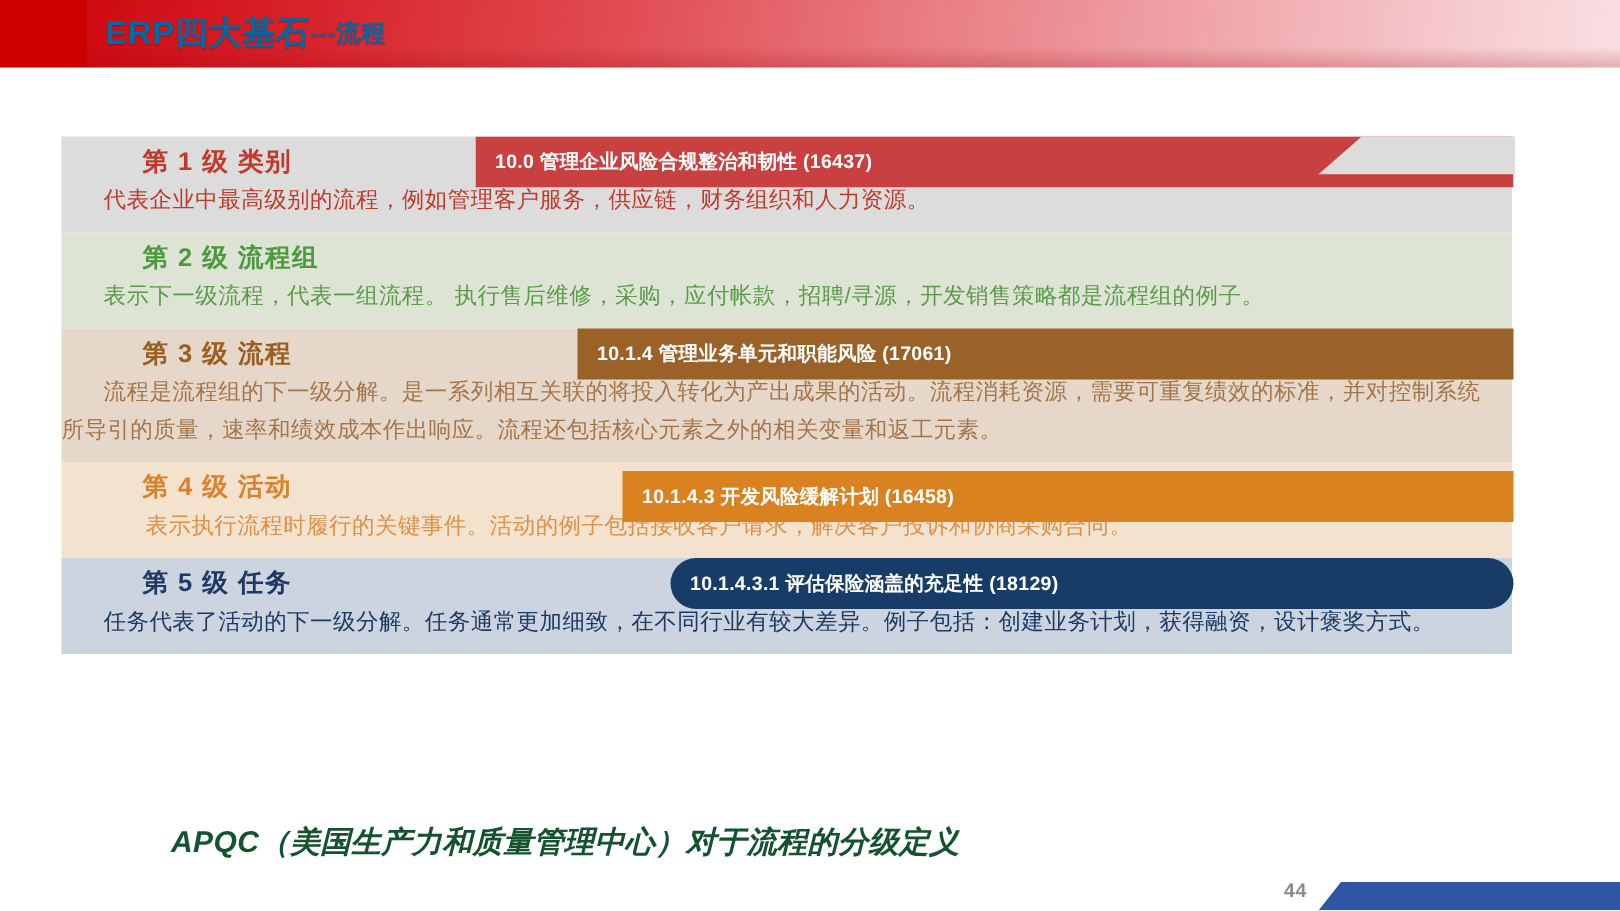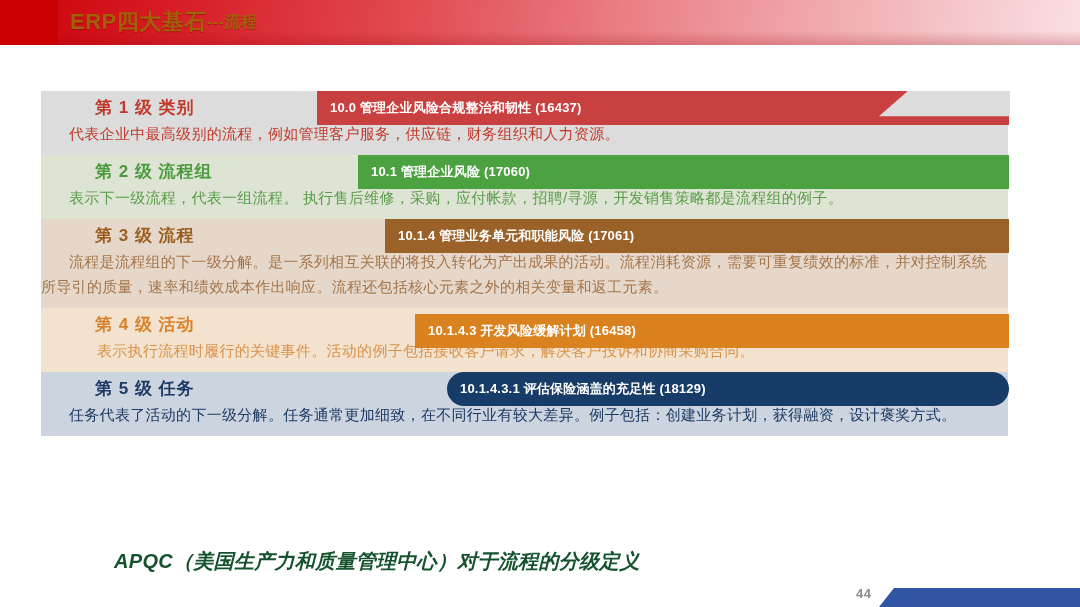--- a/index.html
+++ b/index.html
@@ -43,21 +43,21 @@
     width: 100%;
     height: 14px;
     background: linear-gradient(180deg, rgba(160,0,8,0.0) 0%, rgba(150,0,10,0.22) 100%);
   }
   #title-text {
     position: absolute;
     left: 70px;
     top: 7px;
     font-size: 22px;
     font-weight: bold;
-    color: #a16207;
+    color: #0369a1;
     letter-spacing: 0.5px;
     white-space: nowrap;
     text-shadow: 0 1px 1px rgba(120,0,0,0.45);
     z-index: 4;
     text-align: center;
   }
   #title-text .sub {
     font-size: 16px;
     font-weight: bold;
     vertical-align: 2px;
@@ -210,23 +210,20 @@
         <span class="banner-text">10.0 管理企业风险合规整治和韧性 (16437)</span>
       </div>
       <div id="level-1-banner-tail"></div>
     </div>
     <div class="level-body">代表企业中最高级别的流程，例如管理客户服务，供应链，财务组织和人力资源。</div>
   </div>
 
   <div class="level-band" id="level-2">
     <div class="level-head">
       <div class="level-label">第 2 级 流程组</div>
-      <div class="level-banner">
-        <span class="banner-text">10.1 管理企业风险 (17060)</span>
-      </div>
     </div>
     <div class="level-body">表示下一级流程，代表一组流程。 执行售后维修，采购，应付帐款，招聘/寻源，开发销售策略都是流程组的例子。</div>
   </div>
 
   <div class="level-band" id="level-3">
     <div class="level-head">
       <div class="level-label">第 3 级 流程</div>
       <div class="level-banner">
         <span class="banner-text">10.1.4 管理业务单元和职能风险 (17061)</span>
       </div>

